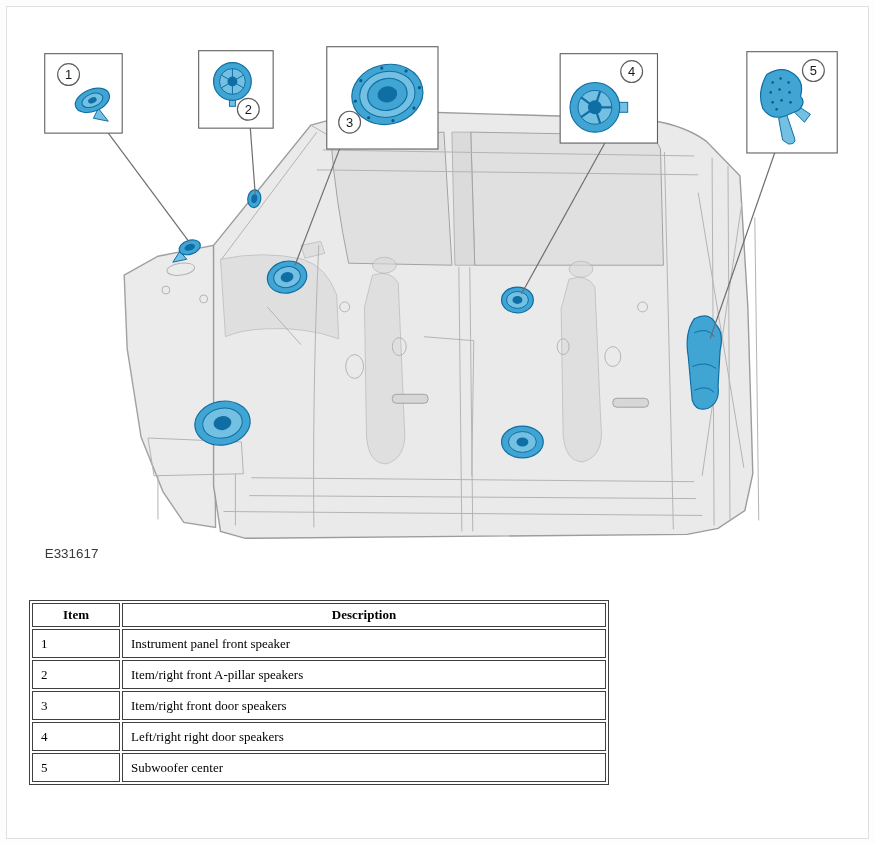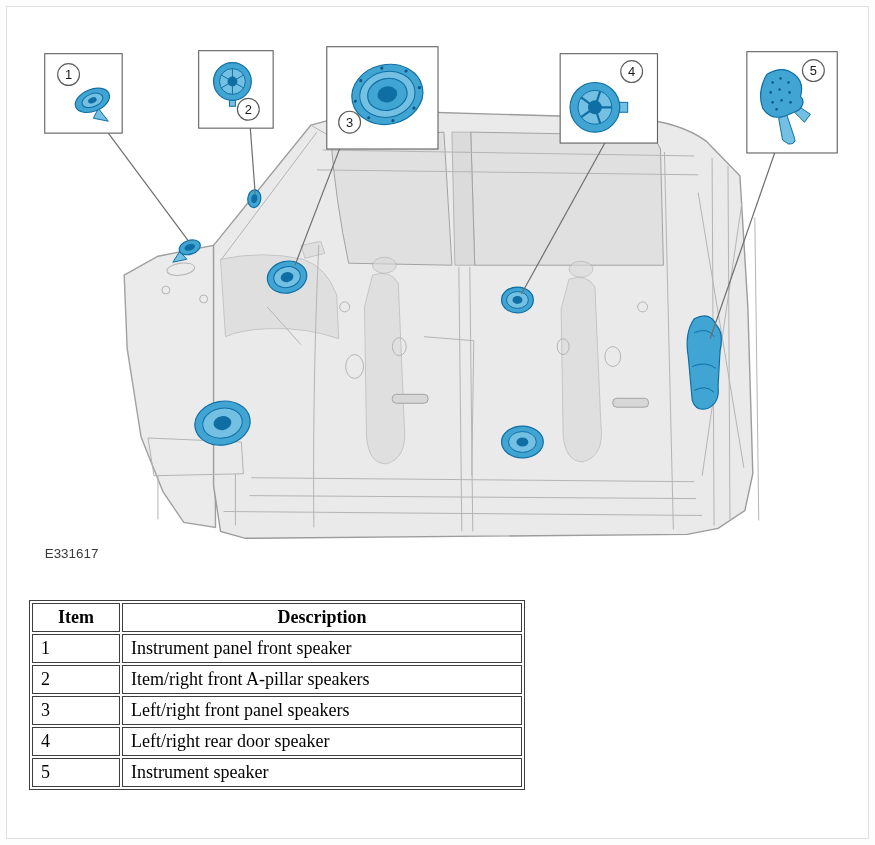--- a/index.html
+++ b/index.html
@@ -9,24 +9,24 @@
     --speaker-blue-deep:#0b5a86;
     --line-gray:#6e6e6e;
     --table-border:#3f3f3f;
   }
   *{margin:0;padding:0;box-sizing:border-box;}
   html,body{width:875px;height:845px;background:#fdfdfd;font-family:"Liberation Sans",sans-serif;overflow:hidden;}
   .page{position:absolute;left:6px;top:6px;width:863px;height:833px;background:#fff;border:1px solid #e0e0e0;overflow:hidden;}
   svg.diagram{display:block;margin:0;}
   .table-wrap{margin:18px 0 0 22px;}
   table.parts{border-collapse:separate;border-spacing:2px;border:1px solid var(--table-border);background:#fff;}
-  .parts th,.parts td{border:1px solid var(--table-border);font-family:"Liberation Serif",serif;font-size:18px;color:#000;padding:3px 8px;background:#fff;vertical-align:middle;}
+  .parts th,.parts td{border:1px solid var(--table-border);font-family:"Liberation Serif",serif;font-size:13px;color:#000;padding:3px 8px;background:#fff;vertical-align:middle;}
   .parts th{font-weight:700;text-align:center;}
   .parts .col-item{width:88px;}
-  .parts .col-desc{width:400px;}
+  .parts .col-desc{width:484px;}
   .parts td{text-align:left;height:29px;}
   
   .body{fill:#eaeaea;stroke:#9c9c9c;stroke-width:1.4;}
   .panel{fill:#e0e0e0;stroke:#a2a2a2;stroke-width:1;}
   .shade{fill:#d7d7d7;stroke:#a2a2a2;stroke-width:1;}
   .detail{fill:none;stroke:#b3b3b3;stroke-width:1;}
   .detail2{fill:#d9d9d9;stroke:#ababab;stroke-width:1;opacity:.6;}
   .leader{fill:none;stroke:var(--line-gray);stroke-width:1.2;}
   .cobox{fill:#fff;stroke:#5f5f5f;stroke-width:1.1;}
   .numc{fill:#fff;stroke:#5f5f5f;stroke-width:1.2;}
@@ -245,26 +245,26 @@
         <tr>
           <td>1</td>
           <td>Instrument panel front speaker</td>
         </tr>
         <tr>
           <td>2</td>
           <td>Item/right front A-pillar speakers</td>
         </tr>
         <tr>
           <td>3</td>
-          <td>Left/right front panel speakers</td>
+          <td>Item/right front door speakers</td>
         </tr>
         <tr>
           <td>4</td>
-          <td>Left/right rear door speaker</td>
+          <td>Left/right right door speakers</td>
         </tr>
         <tr>
           <td>5</td>
-          <td>Instrument speaker</td>
+          <td>Subwoofer center</td>
         </tr>
       </tbody>
     </table>
   </div>
 </div>
 
 </body></html>

